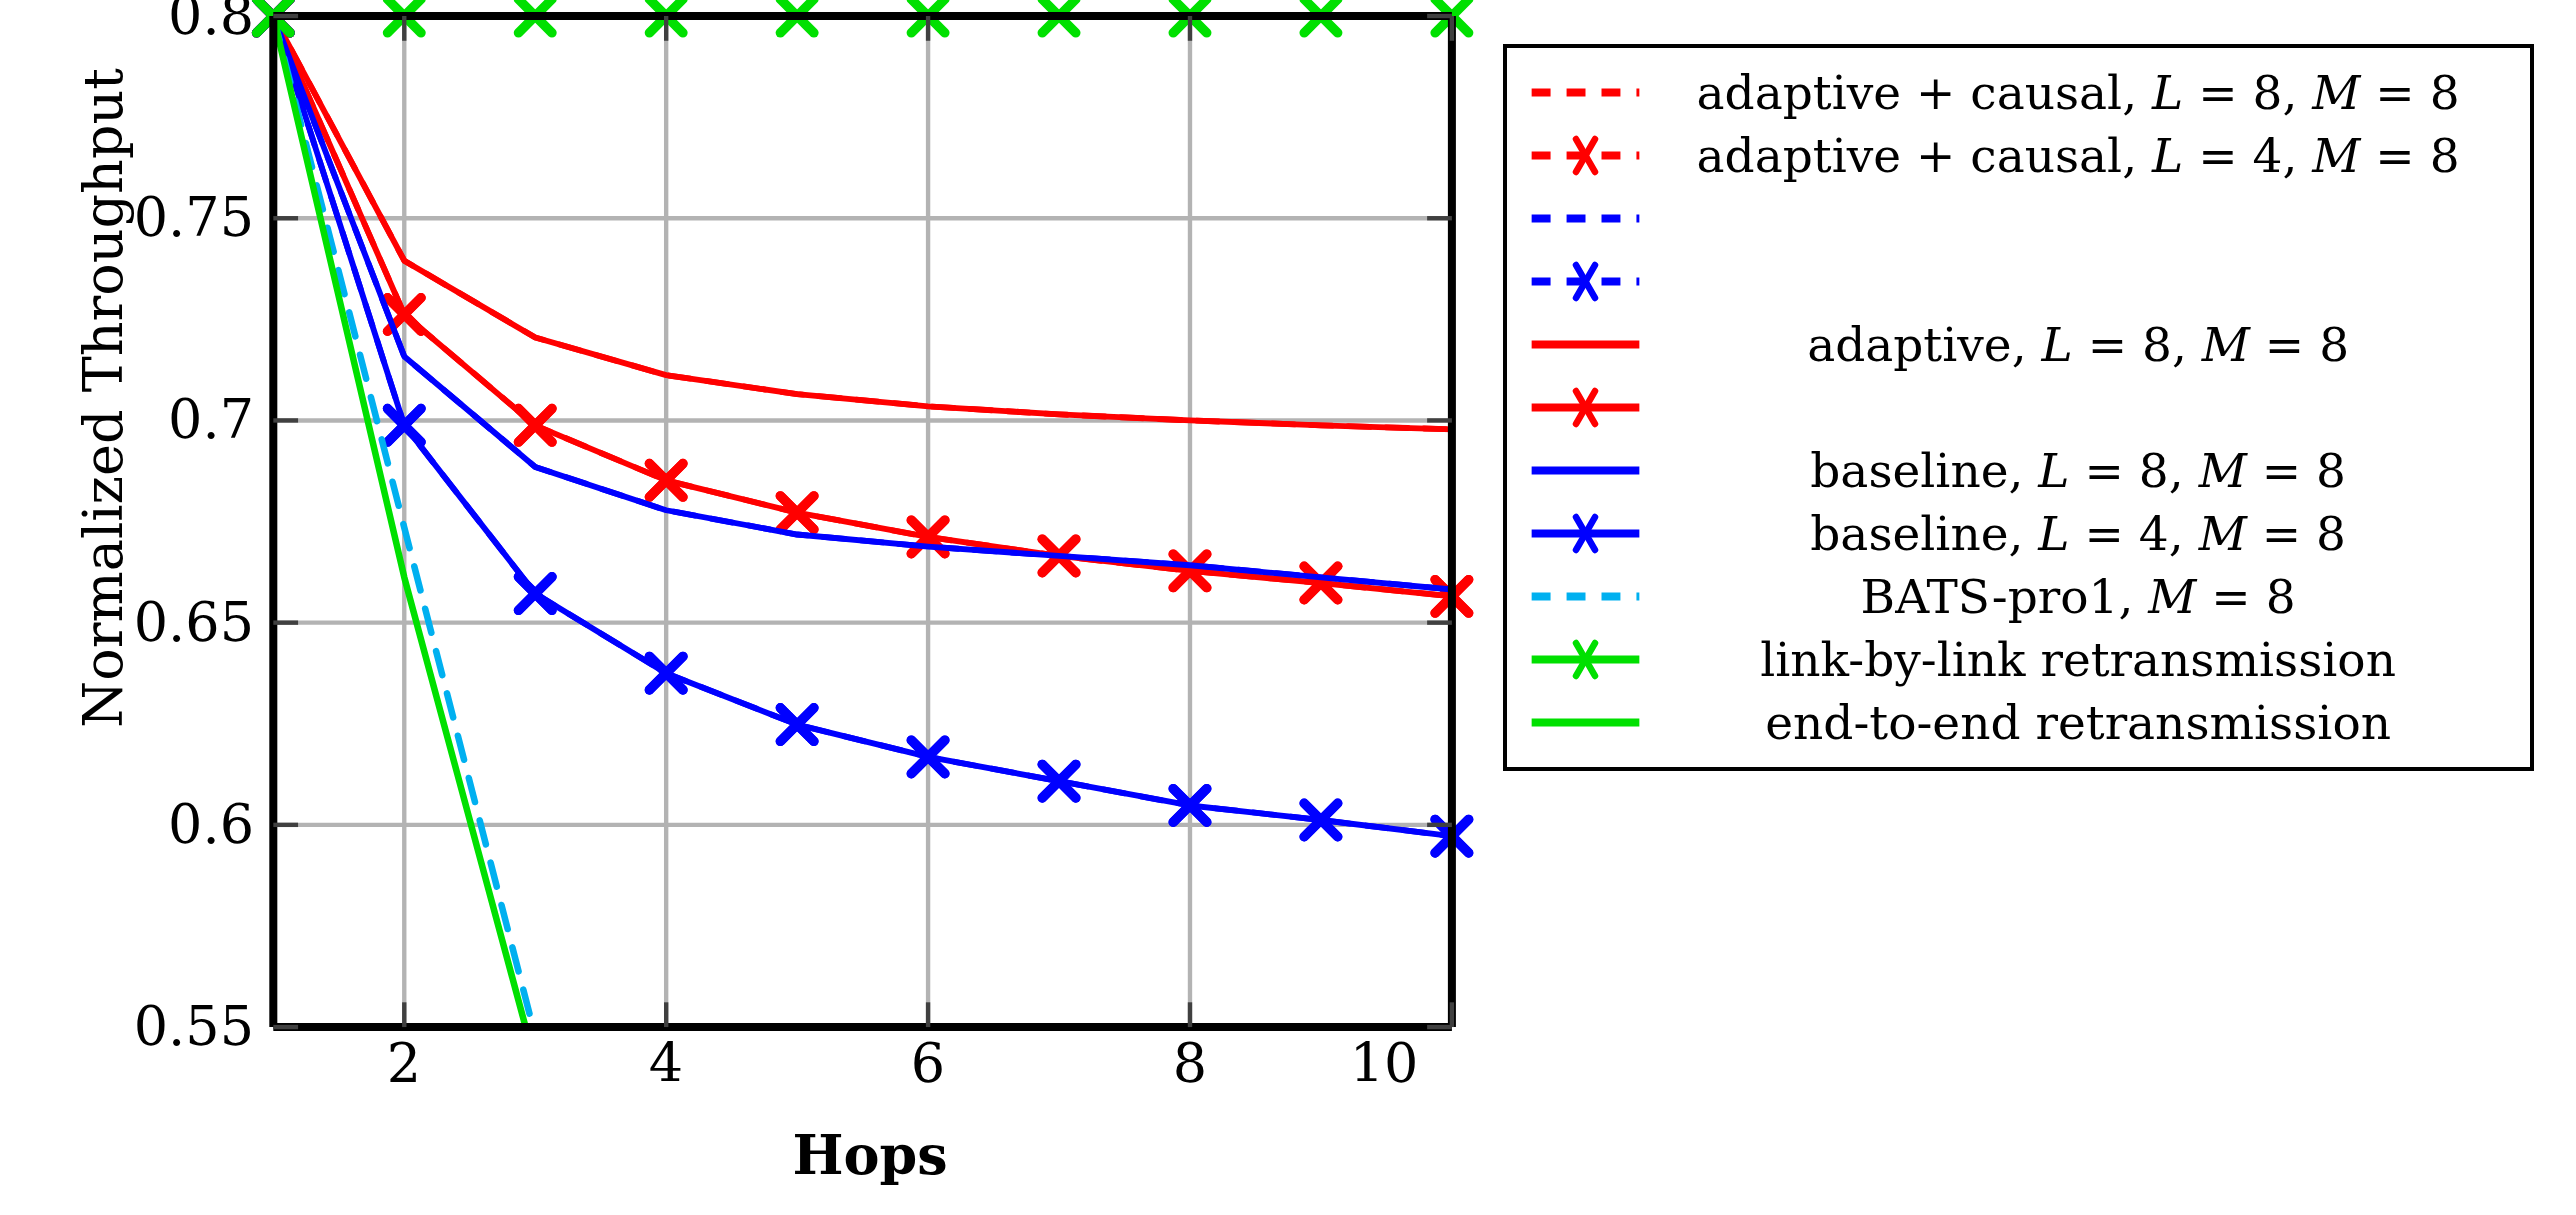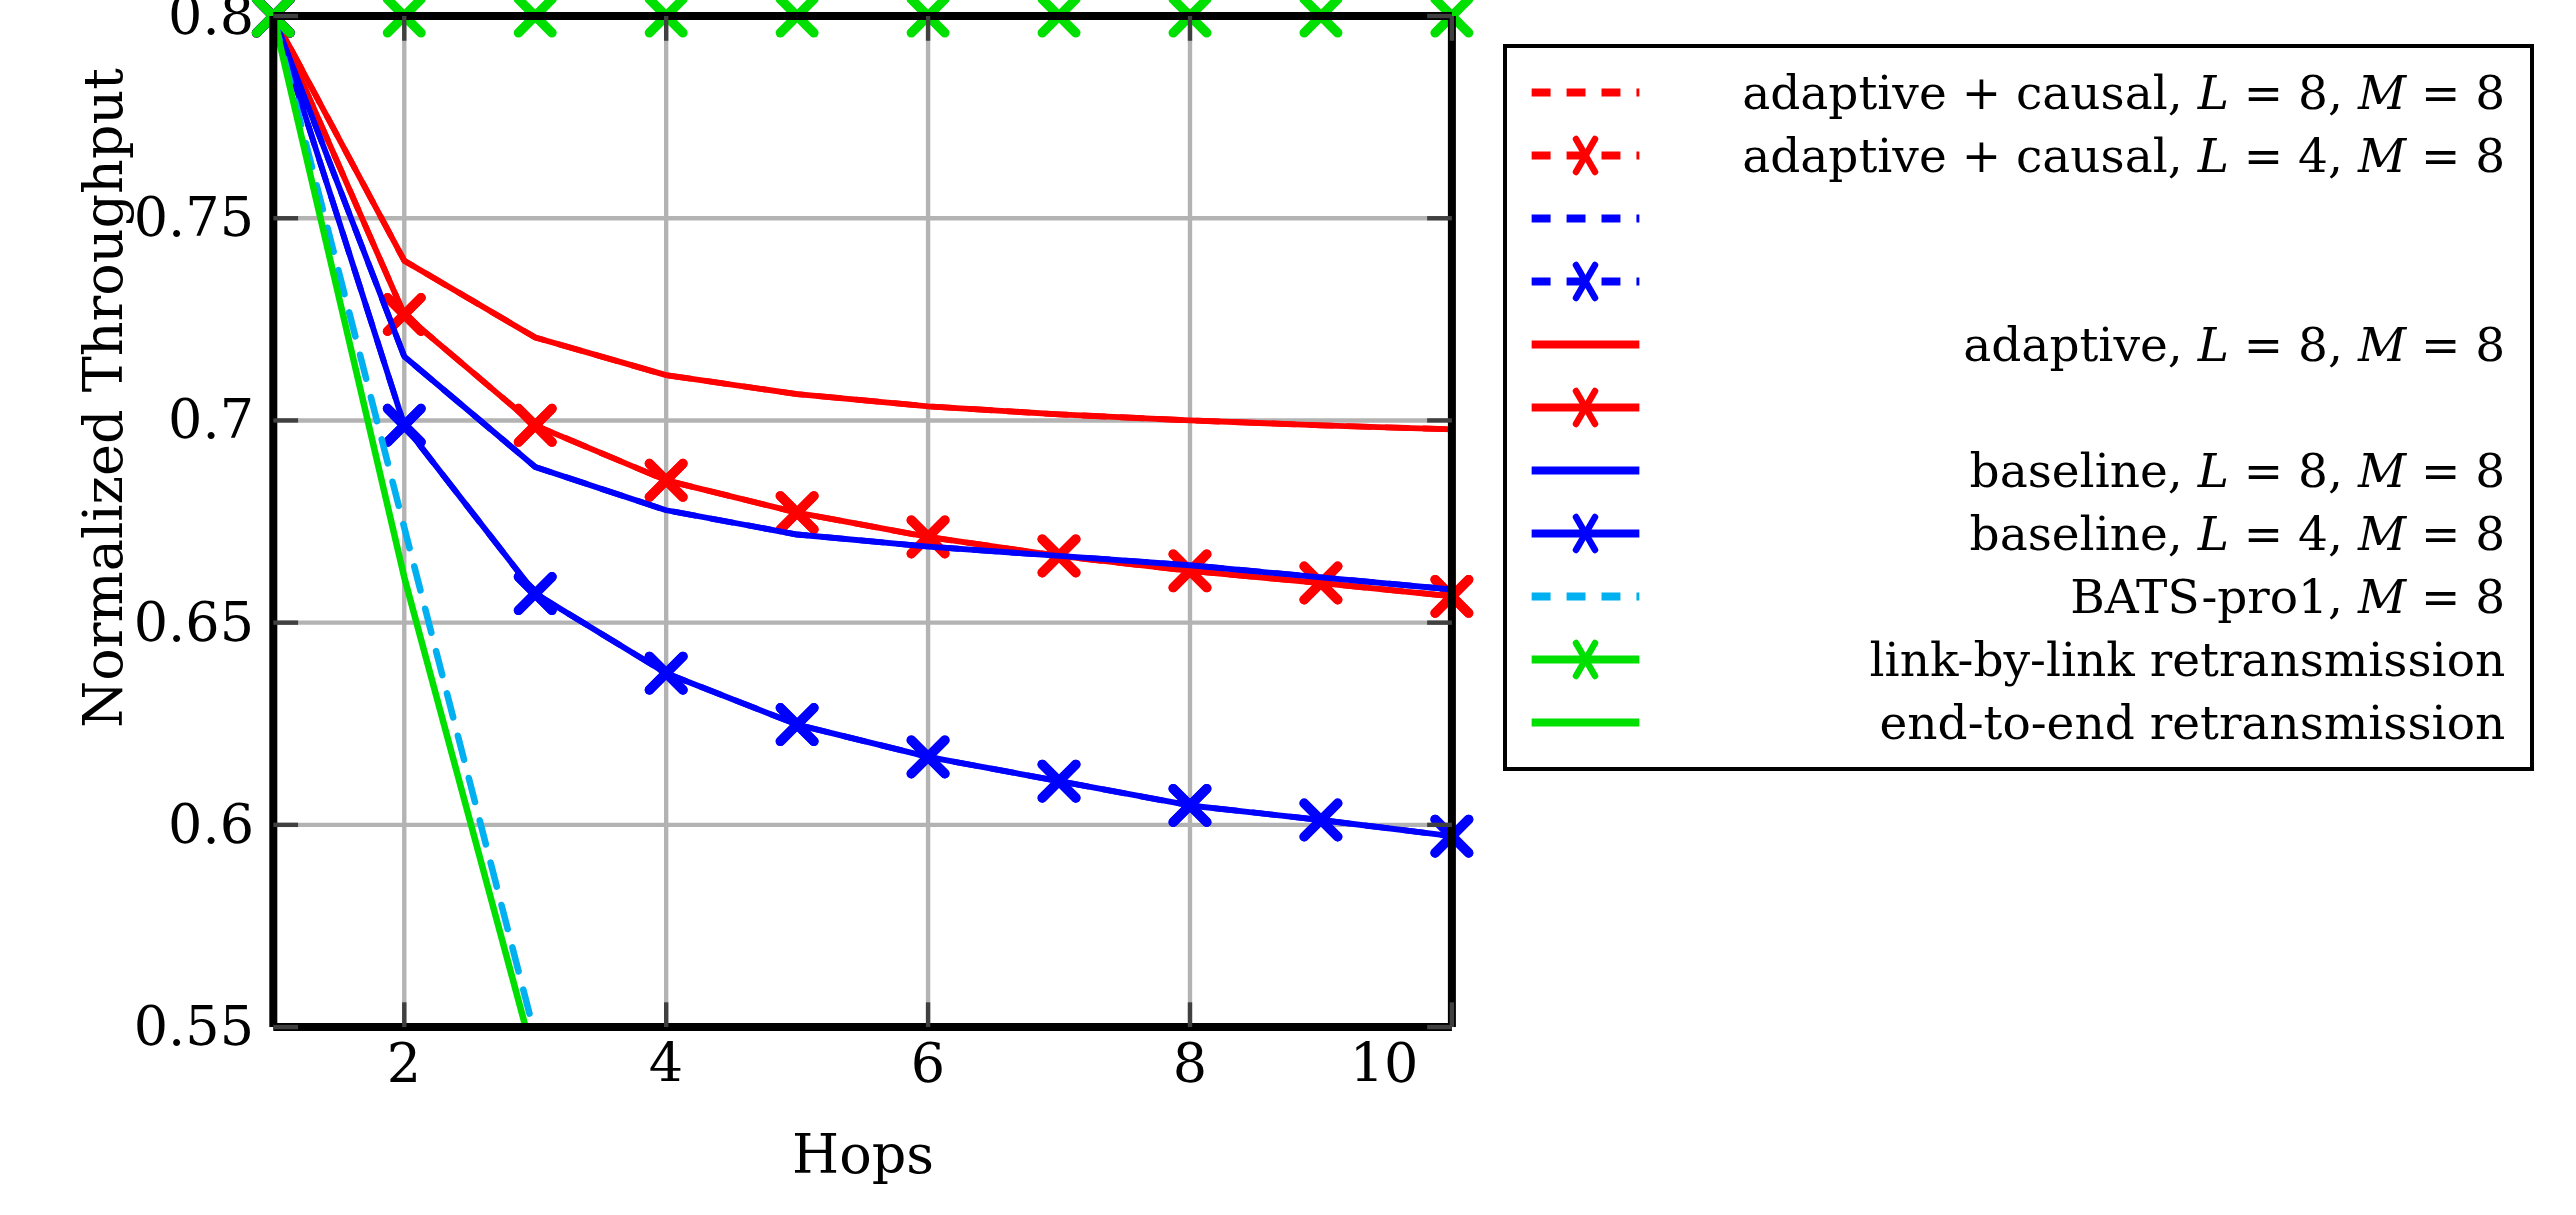--- a/index.html
+++ b/index.html
@@ -28,27 +28,28 @@
     width: 554px;
     text-align: center;
     transform: rotate(-90deg);
     font-size: 54px;
     color: #000000;
     white-space: nowrap;
     line-height: 1;
   }
   .xlabel {
     position: absolute;
-    left: 273px;
+    left: 280px;
     top: 1128px;
     width: 1180px;
     text-align: center;
     font-size: 54px;
     color: #000000;
     line-height: 1;
+    font-weight: bold;
   }
 
   .ytick {
     position: absolute;
     right: 2583px;
     width: 291px;
     text-align: right;
     font-size: 54px;
     color: #000000;
     line-height: 1;
@@ -91,21 +92,21 @@
     height: 63px;
   }
   .legend-key {
     flex: 0 0 131px;
     height: 63px;
     position: relative;
   }
   .legend-key svg { display: block; }
   .legend-label {
     flex: 1 1 auto;
-    text-align: right;
+    text-align: center;
     font-size: 47px;
     color: #000000;
     white-space: nowrap;
     line-height: 1;
     padding-right: 7.3px;
   }
   .legend-label i {
     font-style: italic;
   }
 </style>

